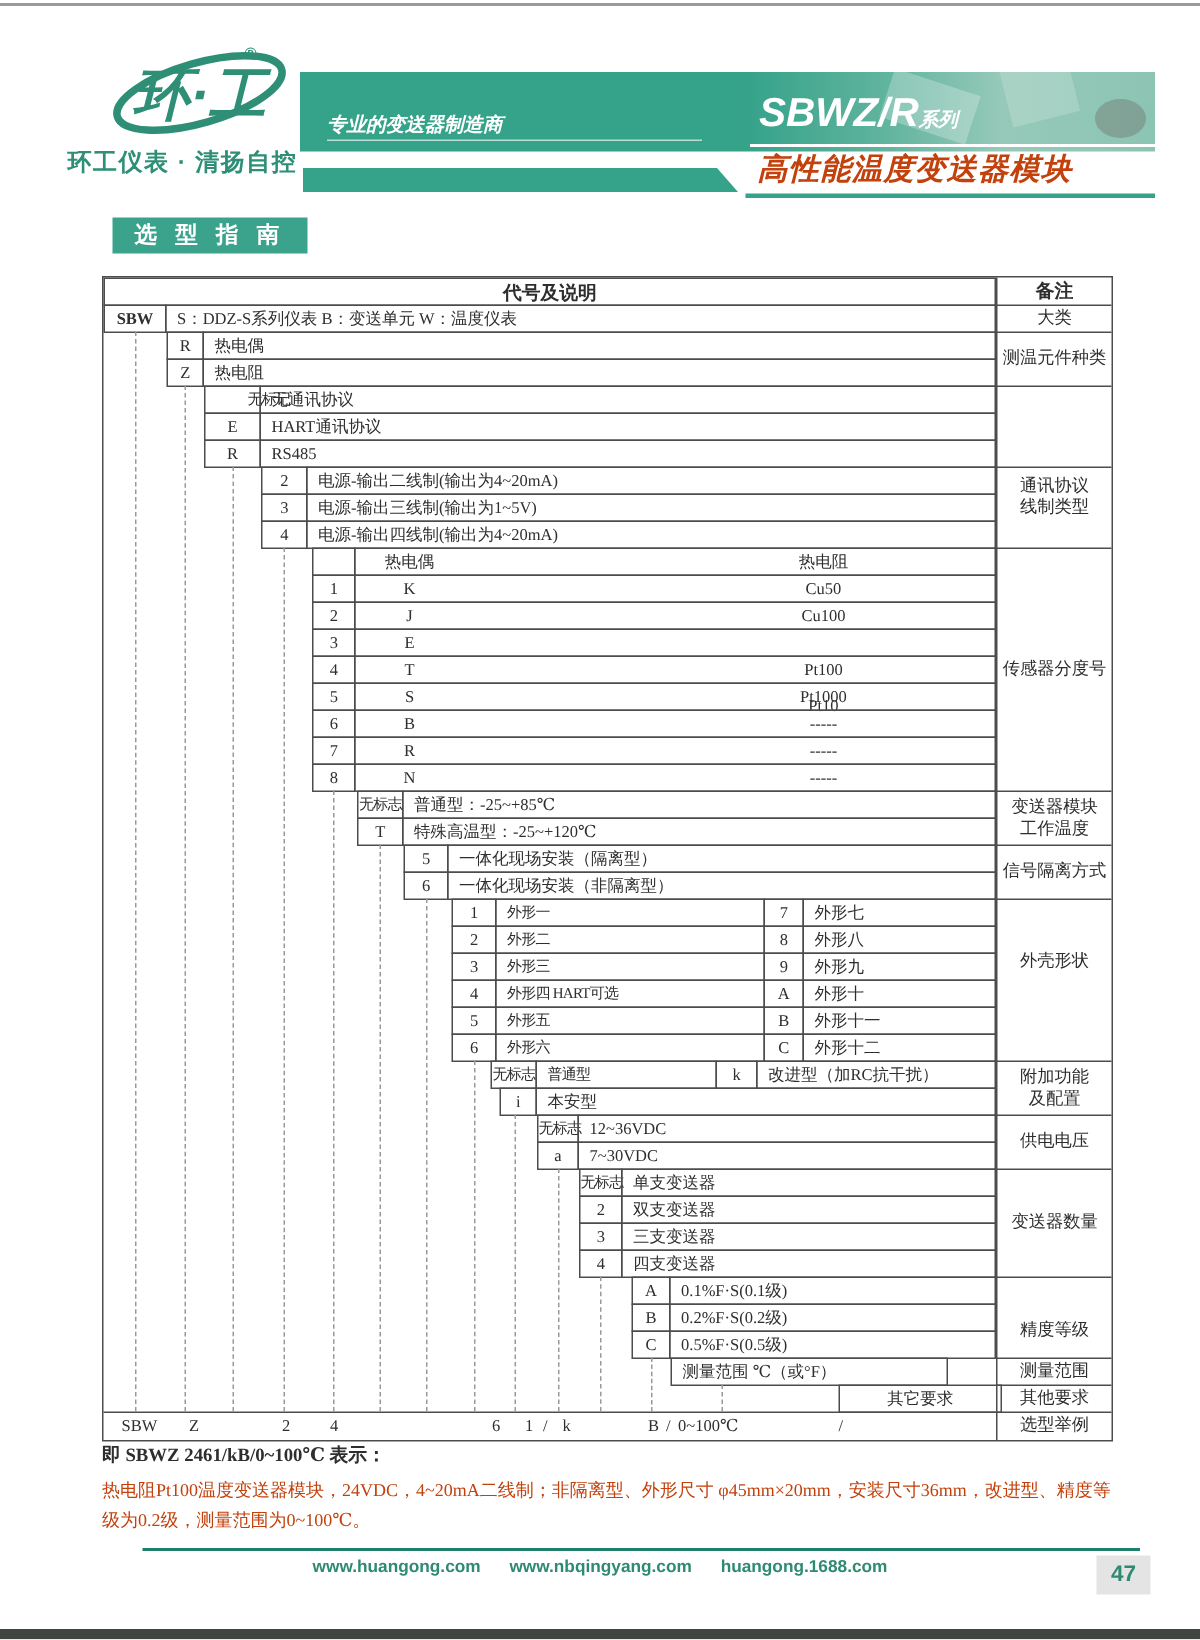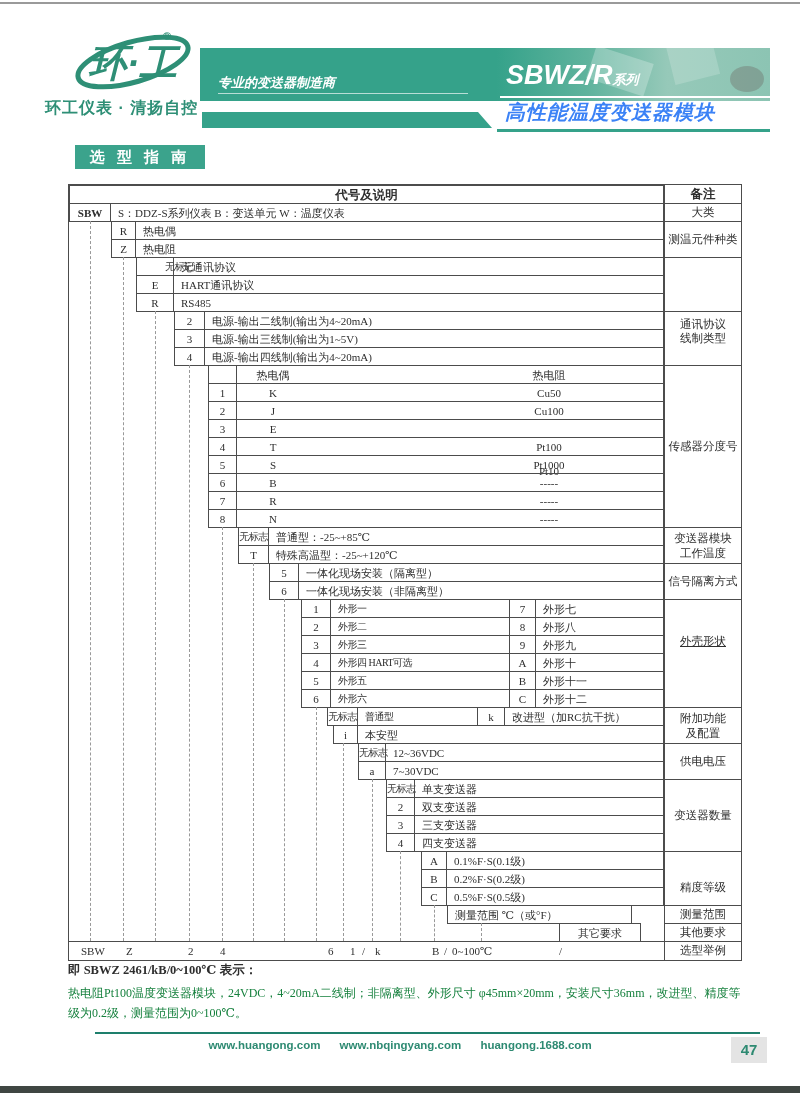--- a/index.html
+++ b/index.html
@@ -21,21 +21,21 @@
   .deco3{left:530px;top:18px;width:34px;height:26px;border-radius:50%;background:rgba(90,60,60,0.25);}
   .banner-slogan{position:absolute;left:18px;top:26px;font-size:13px;font-style:italic;font-weight:bold;color:#fff;}
   .slogan-line{position:absolute;left:18px;top:45px;width:250px;height:1px;background:rgba(255,255,255,.65);}
   .series-wrap{position:absolute;left:306px;top:12px;color:#fff;font-style:italic;font-weight:bold;white-space:nowrap;}
   .series-name{font-size:27px;letter-spacing:0px;font-family:"Liberation Sans","DejaVu Sans",sans-serif;}
   .series-suffix{font-size:13px;}
   .series-underline{position:absolute;left:300px;top:48px;width:270px;height:2px;background:#fff;}
   .banner-strip-bar{position:absolute;left:202px;top:112px;width:290px;height:16px;background:#35a28a;
       clip-path:polygon(0 0,calc(100% - 14px) 0,100% 100%,0 100%);}
   .product-title{position:absolute;left:505px;top:99px;font-size:20px;font-weight:bold;font-style:italic;
-      color:#3b82f6;white-space:nowrap;letter-spacing:1px;}
+      color:#c2410c;white-space:nowrap;letter-spacing:1px;}
   .product-underline{position:absolute;left:497px;top:129px;width:273px;height:3px;background:#35a28a;}
   
   .section-badge{position:absolute;left:75px;top:145px;width:130px;height:24px;background:#3ba38c;color:#fff;
       font-size:15px;font-weight:bold;text-align:center;line-height:24px;letter-spacing:4px;}
   
   .sel-table{position:absolute;left:68px;top:184px;width:672px;height:775px;border:1px solid #4c4c4c;
       font-family:"Liberation Serif","DejaVu Serif",serif;font-size:11px;box-sizing:content-box;}
   .remark-col{position:absolute;left:595px;top:0;width:77px;height:775px;border-left:1px solid #4c4c4c;}
   .remark-item{position:absolute;left:596px;width:76px;display:flex;align-items:center;justify-content:center;
       text-align:center;font-size:11.5px;white-space:pre-line;line-height:1.3;}
@@ -50,21 +50,21 @@
   .sm{font-size:10px;letter-spacing:-0.5px;}
   .hdrcell{font-weight:bold;font-size:12.5px;text-align:center;
       font-family:"Liberation Sans","DejaVu Sans",sans-serif;}
   .sensor-cell{position:relative;}
   .sensor-cell span{position:absolute;transform:translateX(-50%);}
   .dash{position:absolute;width:0;border-left:1px dashed #999;}
   .ex-item{position:absolute;line-height:18px;}
   
   .note{position:absolute;left:68px;top:962px;width:676px;font-family:"Liberation Serif","DejaVu Serif",serif;}
   .note-title{font-size:12.5px;font-weight:bold;margin-bottom:4px;}
-  .note-body{font-size:12px;line-height:1.7;color:#15803d;}
+  .note-body{font-size:12px;line-height:1.7;color:#c2410c;}
   
   .footer-line{position:absolute;left:95px;top:1032px;width:665px;height:2px;background:#1e7f6c;}
   .footer-links{position:absolute;left:0;top:1039px;width:800px;text-align:center;font-size:11.5px;
       color:#2e8a72;font-weight:bold;}
   .footer-links span{margin:0 8px;cursor:pointer;}
   .page-num{position:absolute;left:731px;top:1037px;width:36px;height:26px;background:#e4e4e4;color:#2e8a72;
       font-weight:bold;font-size:15px;text-align:center;line-height:26px;}
   .bottom-bar{position:absolute;left:0;top:1086px;width:800px;height:7px;background:#3f4642;}
 </style>
 </head>
@@ -297,21 +297,21 @@
         <div class="tcell code" style="width: 26px;">B</div>
         <div class="tcell flexc lbl">0.2%F·S(0.2级)</div>
       </div>
       <div class="trow" style="top: 702px; left: 352px; width: 243px;">
         <div class="tcell code" style="width: 26px;">C</div>
         <div class="tcell flexc lbl">0.5%F·S(0.5级)</div>
       </div>
       <div class="trow" style="top: 720px; left: 378px; width: 185px;">
         <div class="tcell flexc lbl">测量范围 ℃（或°F）</div>
       </div>
-      <div class="trow" style="top: 738px; left: 490px; width: 82px;">
+      <div class="trow" style="top: 738px; left: 490px; width: 109px;">
         <div class="tcell flexc code">其它要求</div>
       </div>
       <div class="trow" style="top: 756px; left: 0px; width: 595px; border-top: 1px solid rgb(76, 76, 76);">
         <span class="ex-item" style="left: 12px;">SBW</span>
         <span class="ex-item" style="left: 57px;">Z</span>
         <span class="ex-item" style="left: 119px;">2</span>
         <span class="ex-item" style="left: 151px;">4</span>
         <span class="ex-item" style="left: 259px;">6</span>
         <span class="ex-item" style="left: 281px;">1</span>
         <span class="ex-item" style="left: 293px;">/</span>
@@ -344,21 +344,21 @@
       <div class="remark-sep" style="top: 126px;"></div>
       <div class="remark-item" style="top: 126px; height: 55px;">线制类型</div>
       <div class="remark-sep" style="top: 180px;"></div>
       <div class="remark-item" style="top: 180px; height: 163px;">传感器分度号</div>
       <div class="remark-sep" style="top: 342px;"></div>
       <div class="remark-item" style="top: 342px; height: 37px;">变送器模块
 工作温度</div>
       <div class="remark-sep" style="top: 378px;"></div>
       <div class="remark-item" style="top: 378px; height: 37px;">信号隔离方式</div>
       <div class="remark-sep" style="top: 414px;"></div>
-      <div class="remark-item" style="top: 414px; height: 84px; text-decoration: underline;">外壳形状</div>
+      <div class="remark-item" style="top: 414px; height: 84px;">外壳形状</div>
       <div class="remark-sep" style="top: 522px;"></div>
       <div class="remark-item" style="top: 522px; height: 37px;">附加功能
 及配置</div>
       <div class="remark-sep" style="top: 558px;"></div>
       <div class="remark-item" style="top: 558px; height: 37px;">供电电压</div>
       <div class="remark-sep" style="top: 594px;"></div>
       <div class="remark-item" style="top: 594px; height: 73px;">变送器数量</div>
       <div class="remark-sep" style="top: 666px;"></div>
       <div class="remark-item" style="top: 666px; height: 72px;">精度等级</div>
       <div class="remark-sep" style="top: 720px;"></div>

